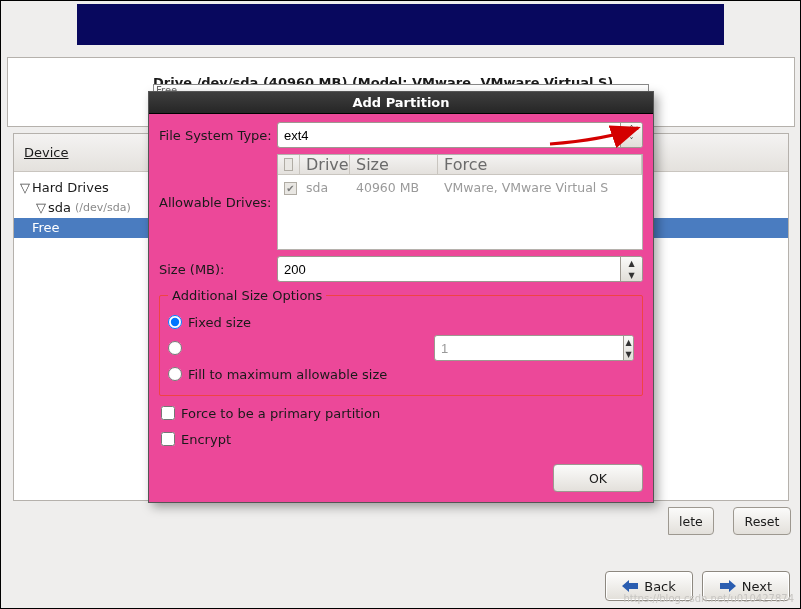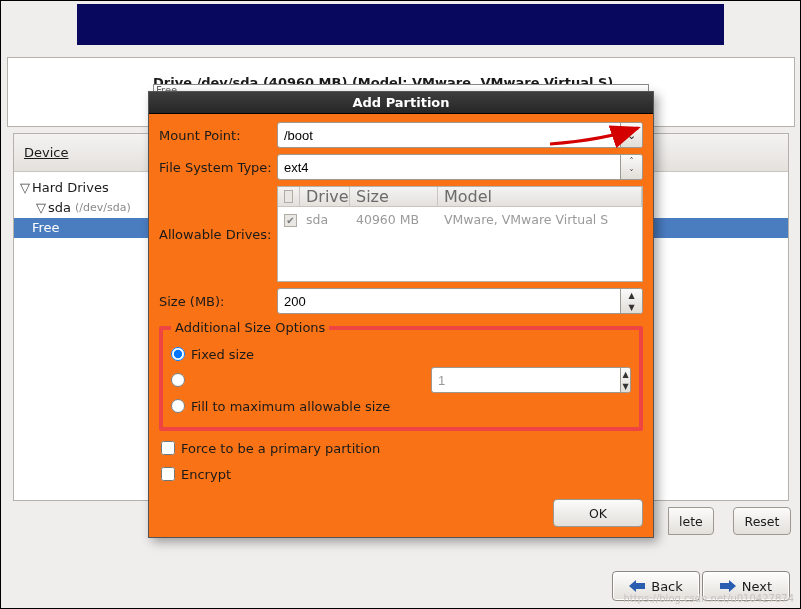--- a/index.html
+++ b/index.html
@@ -116,40 +116,40 @@
     align-items: center;
     justify-content: center;
     gap: 5px;
     cursor: pointer;
   }
   .btn-wide { min-width: 90px; }
 
   .nav-buttons {
     position: absolute;
     right: 10px; top: 570px;
-    display: flex; gap: 2px;
+    display: flex; gap: 9px;
   }
   .nav-btn {
     height: 30px; min-width: 88px;
     border: 1px solid #8d8880;
     border-radius: 4px;
     background: linear-gradient(#fefefe, #e2dfd9);
     display: inline-flex; align-items: center; justify-content: center;
     gap: 6px; font-size: 13px;
     box-shadow: inset 0 0 0 1px #fff;
     cursor: pointer;
   }
   .arrow-icon { width: 16px; height: 12px; }
 
   
   .dialog {
     position: absolute;
     left: 147px; top: 90px;
     width: 506px;
-    background: #f97316;
+    background: #ec4899;
     border: 1px solid #555;
     box-shadow: 4px 4px 10px rgba(0,0,0,.35);
   }
   .dialog-title {
     height: 22px;
     background: linear-gradient(#3e3e3e, #262626);
     color: #fff;
     font-weight: bold;
     font-size: 13px;
     display: flex; align-items: center; justify-content: center;
@@ -210,21 +210,21 @@
   .dc.c3 { flex: 1; }
   .chk-dis {
     width: 13px; height: 13px;
     border: 1px solid #b0aca4;
     background: #e9e7e3;
     display:inline-flex;align-items:center;justify-content:center;
     font-size:10px; color:#7a7a7a;
   }
 
   fieldset.addl {
-    border: 4px solid #ef4444;
+    border: 1px solid #ef4444;
     border-radius: 2px;
     margin: 4px 0 6px 0;
     padding: 6px 8px 8px 8px;
   }
   fieldset.addl legend { font-size: 13px; padding: 0 4px; }
   .radio-row { display:flex; align-items:center; height: 26px; gap:6px; }
   .radio-row .spin-field { margin-left:auto; width:200px; }
 
   .check-row { display:flex; align-items:center; height:22px; gap:6px; margin-left:2px; margin-bottom:4px; }
 
@@ -306,31 +306,20 @@
       <polygon points="16,6 9,0 9,3 0,3 0,9 9,9 9,12" fill="#2a5db0"></polygon>
     </svg>
     <span>Next</span>
   </div>
 </div>
 
 <div class="dialog">
   <div class="dialog-title">Add Partition</div>
   <div class="dlg-body">
 
-    <div class="form-row">
-      <div class="form-label">Mount Point:</div>
-      <div class="form-control">
-        <div class="combo">
-          <input type="text" value="/boot" style="">
-          <div class="combo-btn">
-            <span style="font-size:11px">⌄</span>
-          </div>
-        </div>
-      </div>
-    </div>
 
     <div class="form-row">
       <div class="form-label">File System Type:</div>
       <div class="form-control">
         <div class="combo">
           <input type="text" readonly="" value="ext4" style="">
           <div class="combo-btn spin">
             <div class="sp" style="font-size:8px">˄</div>
             <div class="sp" style="font-size:8px">˅</div>
           </div>
@@ -340,21 +329,21 @@
 
     <div class="form-row" style="align-items:center;">
       <div class="form-label">Allowable Drives:</div>
       <div class="drives-table">
         <div class="drives-header">
           <div class="dc c0">
             <span class="chk-dis"></span>
           </div>
           <div class="dc c1">Drive</div>
           <div class="dc c2">Size</div>
-          <div class="dc c3">Model</div>
+          <div class="dc c3">Force</div>
         </div>
         <div class="drives-body">
           <div class="drives-row">
             <div class="dc c0"><span class="chk-dis">✔</span></div>
             <div class="dc c1">sda</div>
             <div class="dc c2">40960 MB</div>
             <div class="dc c3">VMware, VMware Virtual S</div>
           </div>
         </div>
       </div>

